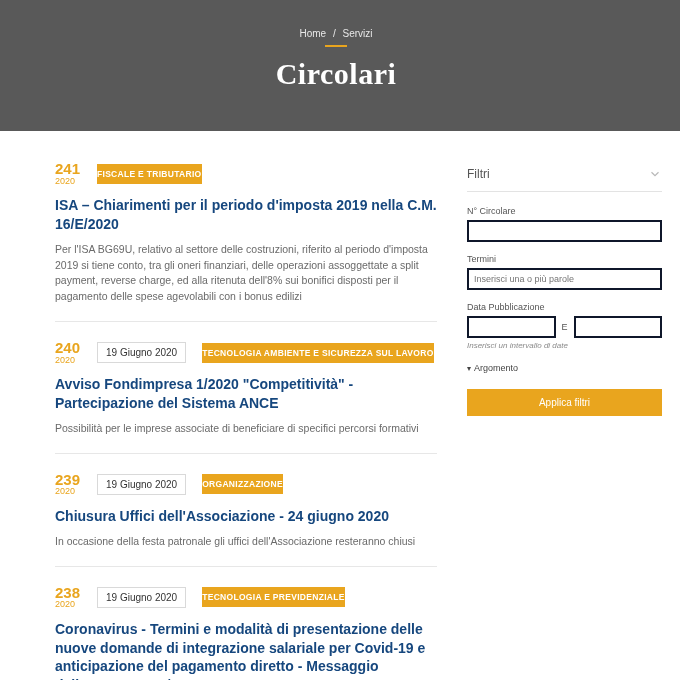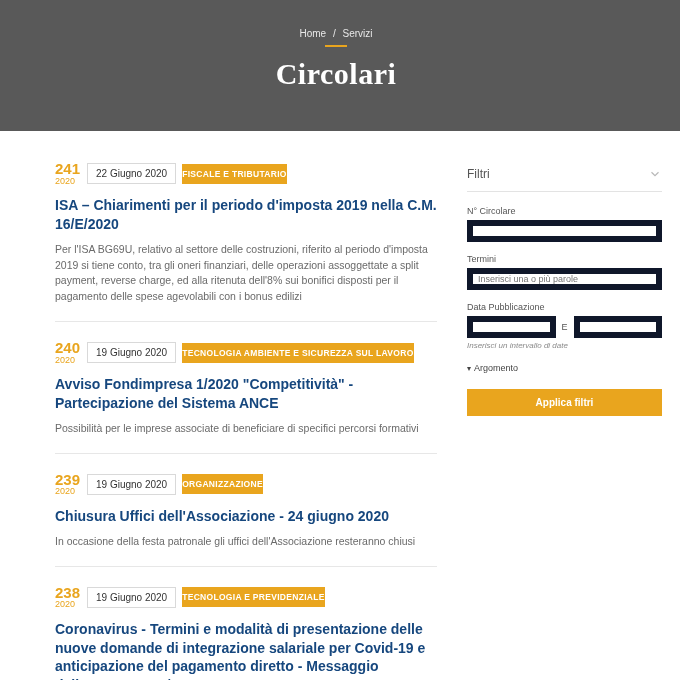--- a/index.html
+++ b/index.html
@@ -7,42 +7,42 @@
   .hero { background: #595959; padding: 28px 8px 40px 0; text-align: center; }
   .breadcrumb { font-size: 10px; color: #e8e8e8; margin-bottom: 6px; }
   .breadcrumb span { padding: 0 2px; }
   .bc-underline { width: 22px; height: 2px; background: #e9a51e; margin: 4px auto 10px auto; }
   .hero-title { font-family: Georgia, "Times New Roman", serif; font-size: 30px; color: #fff; font-weight: bold; letter-spacing: 0.5px; }
   .container { display: flex; padding: 30px 18px 30px 0; }
   .main { flex: 1; padding: 0 30px 0 55px; }
   .sidebar { width: 195px; }
   .item { margin-bottom: 18px; padding-bottom: 16px; border-bottom: 1px solid #e7e7e7; }
   .item:last-child { border-bottom: none; }
-  .item-head { display: flex; align-items: center; gap: 6px; margin-bottom: 10px; }
+  .item-head { display: flex; align-items: center; gap: 16px; margin-bottom: 10px; }
   .num-badge { width: 26px; text-align: left; line-height: 1.05; }
   .num-badge .circ-num { display: block; font-size: 15px; font-weight: bold; color: #e9a51e; }
   .num-badge .circ-year { display: block; font-size: 9px; color: #e9a51e; }
   .date-box { border: 1px solid #d9d9d9; padding: 4px 8px; font-size: 10px; color: #333; background: #fff; }
   .tag { background: #e9a51e; color: #fff; padding: 5px 0; font-size: 8.5px; letter-spacing: 0.3px; font-weight: bold; }
   .item-title { color: #16477e; font-size: 14px; font-weight: bold; line-height: 1.35; margin: 10px 0 8px 0; }
   .item-body { font-size: 10.5px; color: #6a6a6a; line-height: 1.5; }
   .filters-head { display: flex; justify-content: space-between; align-items: center; border-bottom: 1px solid #e3e3e3; padding: 6px 0 10px 0; margin-bottom: 14px; }
   .filters-head .lbl { font-size: 12px; color: #555; }
   .chev { width: 14px; height: 14px; }
   .chev svg { display:block; }
   .field-group { margin-bottom: 12px; }
   .field-label { font-size: 9px; color: #555; display: block; margin-bottom: 4px; }
-  .field-input { width: 100%; border: 6px solid #0f172a; height: 22px; font-size: 9px; padding: 4px 5px; color:#888; }
+  .field-input { width: 100%; border: 2px solid #0f172a; height: 22px; font-size: 9px; padding: 4px 5px; color:#888; }
   .date-range { display: flex; align-items: center; gap: 6px; }
   .date-range .sep { font-size: 9px; color: #555; }
   .date-range .field-input { flex: 1; }
   .hint { font-size: 8px; font-style: italic; color: #8a8a8a; margin-top: 3px; line-height: 1.2; }
   .argomento { font-size: 9px; color: #444; margin: 8px 0 16px 0; cursor: pointer; }
   .argomento .tri { font-size: 8px; margin-right: 3px; }
-  .apply-btn { width: 100%; background: #e9a51e; color: #fff; border: none; padding: 8px 0; font-size: 10px; font-weight: bold; cursor: pointer; }
+  .apply-btn { width: 100%; background: #e9a51e; color: #fff; border: none; padding: 8px 0; font-size: 10px; font-weight: normal; cursor: pointer; }
 </style>
 </head>
 <body>
 
 <div class="hero">
   <div class="breadcrumb">
     <span>Home</span>
     <span>/</span>
     <span>Servizi</span>
   </div>
@@ -52,21 +52,20 @@
 
 <div class="container">
   <div class="main">
 
     <div class="item">
       <div class="item-head">
         <div class="num-badge">
           <span class="circ-num">241</span>
           <span class="circ-year">2020</span>
         </div>
-        <div class="date-box">22 Giugno 2020</div>
         <div class="tag">FISCALE E TRIBUTARIO</div>
       </div>
       <div class="item-title">ISA – Chiarimenti per il periodo d'imposta 2019 nella C.M. 16/E/2020</div>
       <div class="item-body">Per l'ISA BG69U, relativo al settore delle costruzioni, riferito al periodo d'imposta 2019 si tiene conto, tra gli oneri finanziari, delle operazioni assoggettate a split payment, reverse charge, ed alla ritenuta dell'8% sui bonifici disposti per il pagamento delle spese agevolabili con i bonus edilizi</div>
     </div>
 
     <div class="item">
       <div class="item-head">
         <div class="num-badge">
           <span class="circ-num">240</span>

